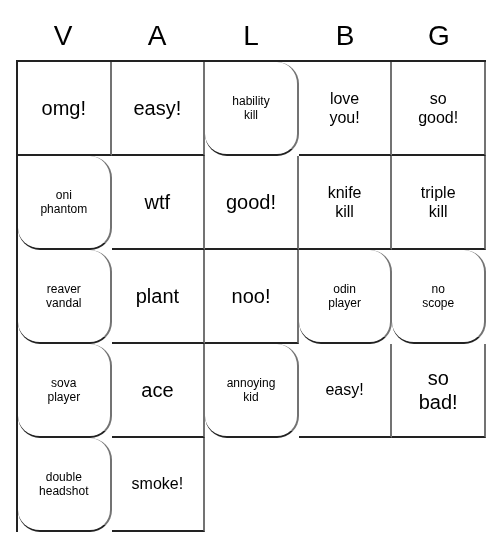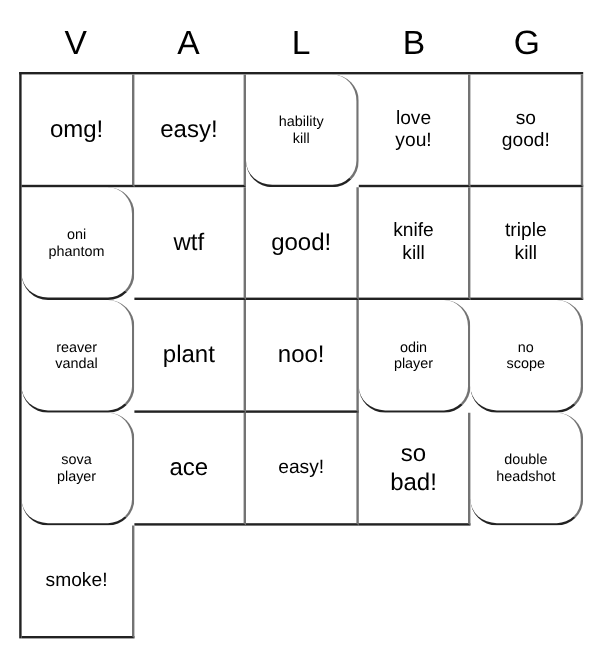--- a/index.html
+++ b/index.html
@@ -82,18 +82,19 @@
       <div class="bingo-cell large-text">good!</div>
       <div class="bingo-cell medium-text">knife<br>kill</div>
       <div class="bingo-cell medium-text">triple<br>kill</div>
       <div class="bingo-cell small-text">reaver<br>vandal</div>
       <div class="bingo-cell large-text">plant</div>
       <div class="bingo-cell large-text">noo!</div>
       <div class="bingo-cell small-text">odin<br>player</div>
       <div class="bingo-cell small-text">no<br>scope</div>
       <div class="bingo-cell small-text">sova<br>player</div>
       <div class="bingo-cell large-text">ace</div>
+      <div class="bingo-cell small-text">annoying<br>kid</div>
       <div class="bingo-cell medium-text">easy!</div>
       <div class="bingo-cell large-text">so<br>bad!</div>
       <div class="bingo-cell small-text">double<br>headshot</div>
       <div class="bingo-cell medium-text">smoke!</div>
     </div>
 </div>
 
 </body></html>

